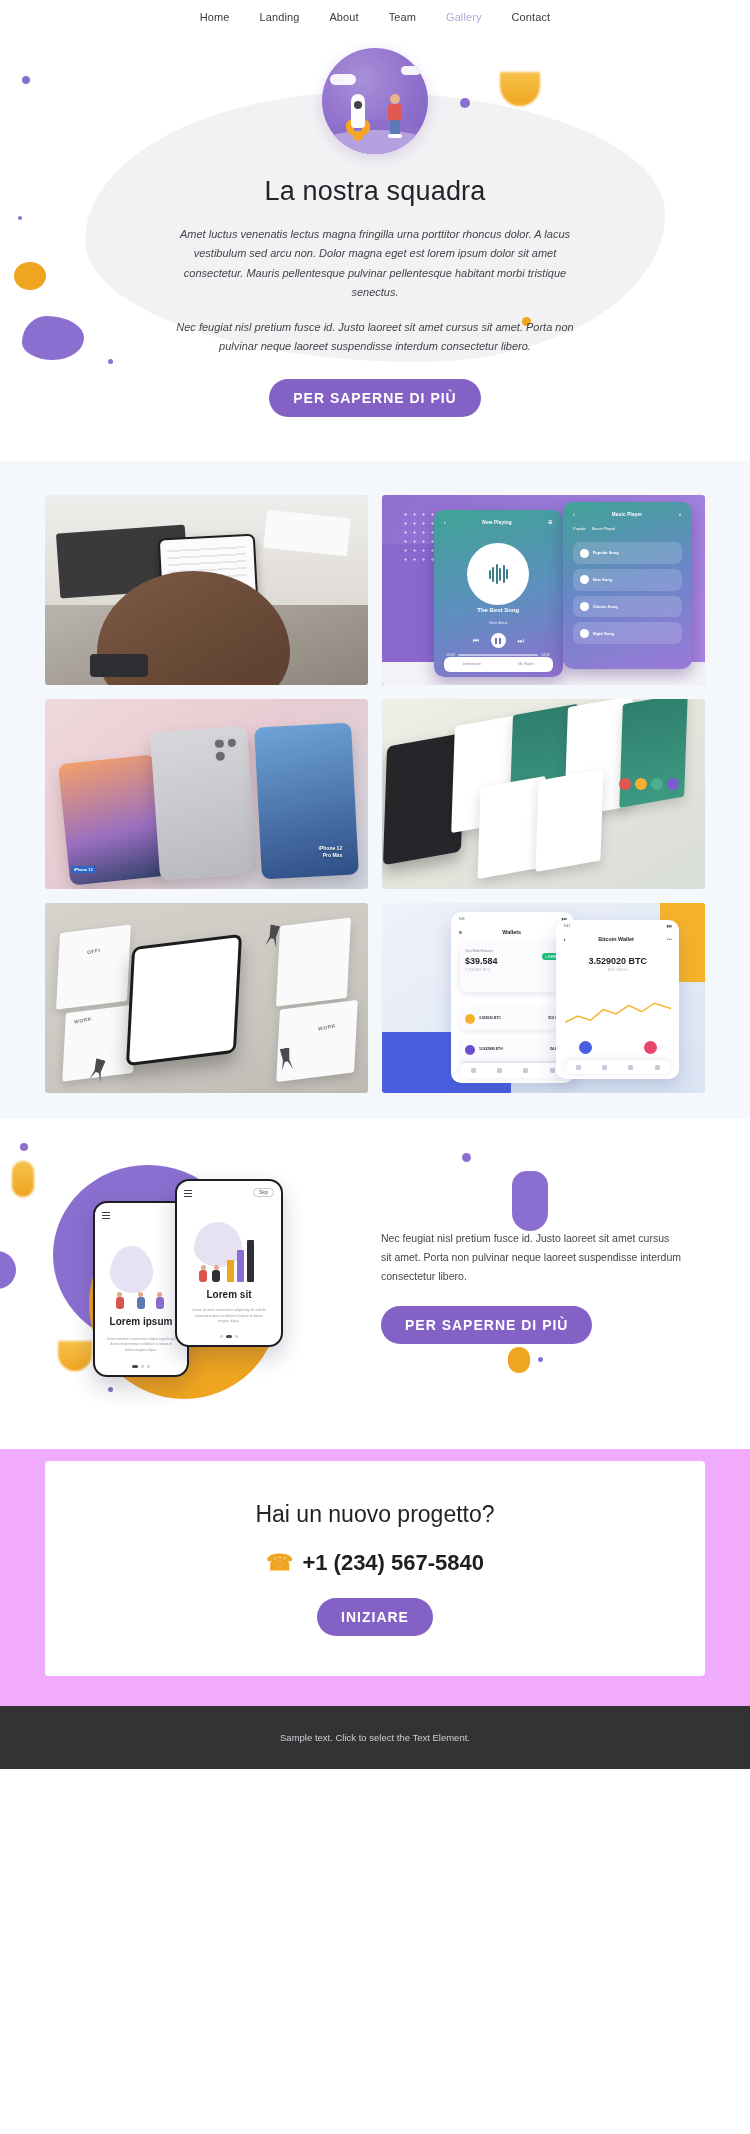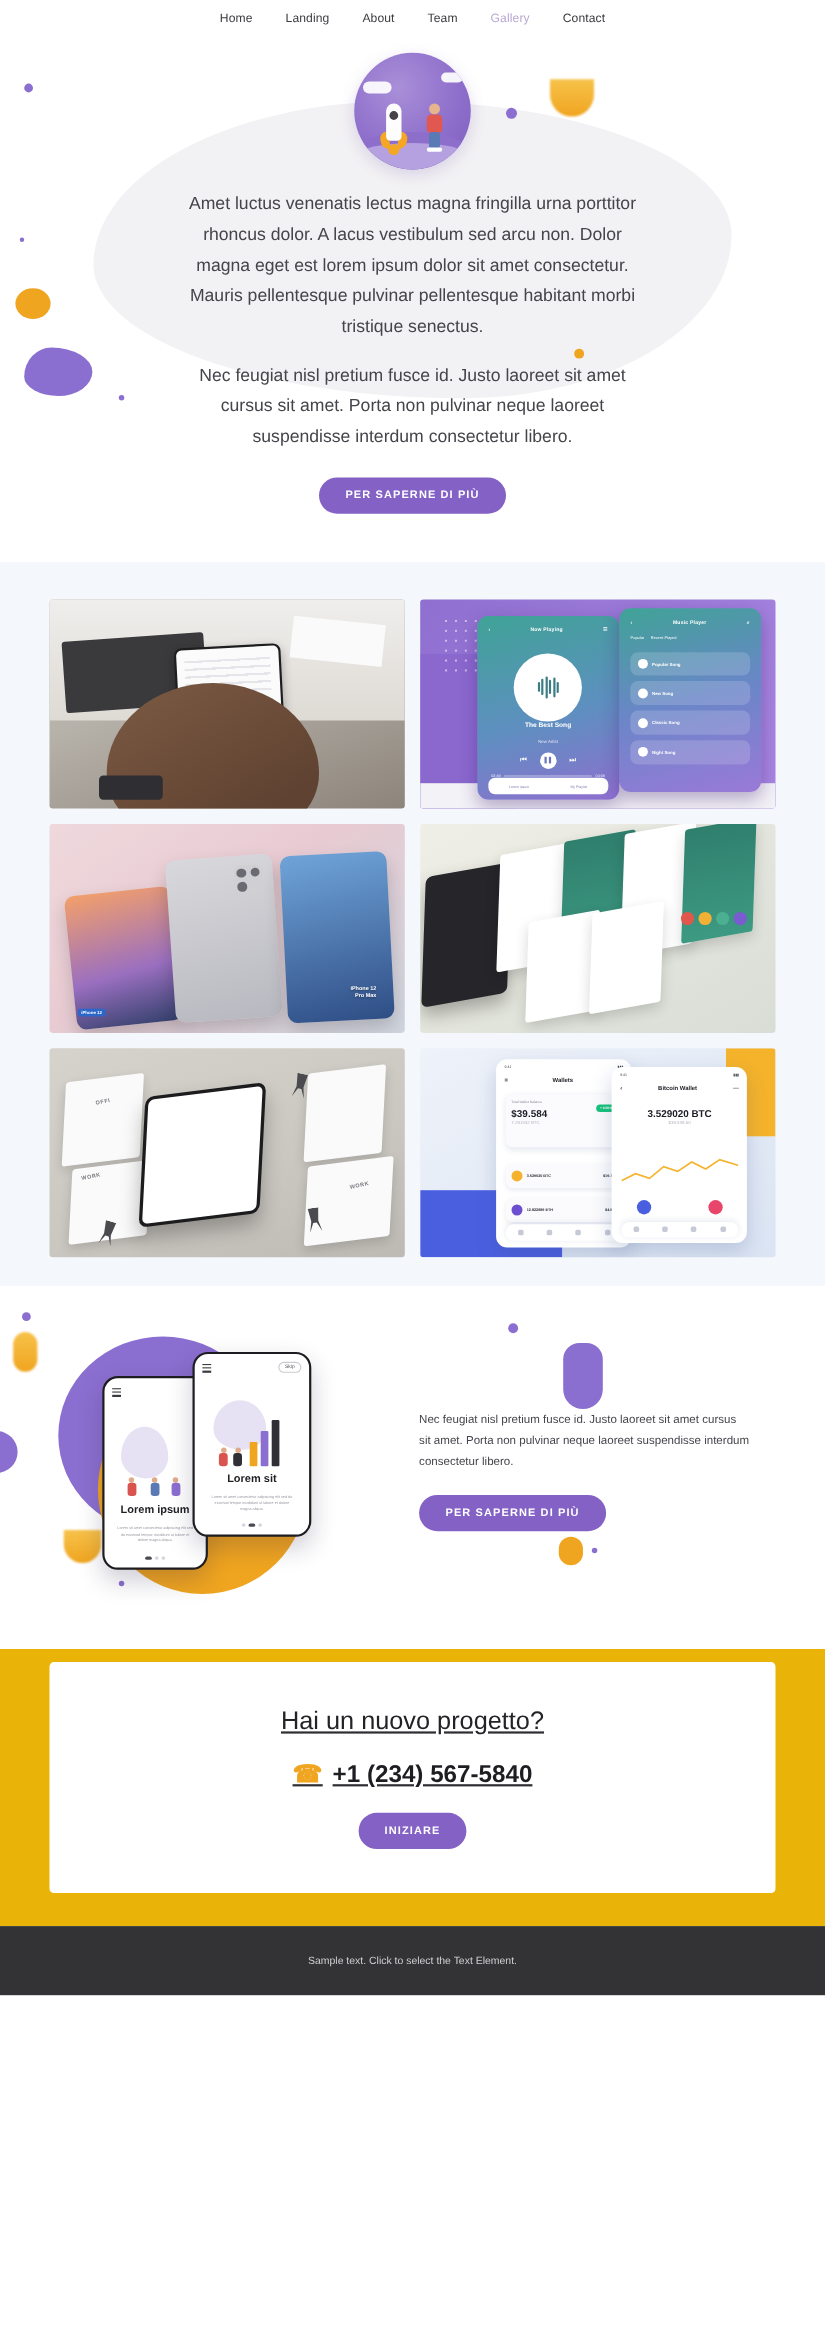--- a/index.html
+++ b/index.html
@@ -104,33 +104,34 @@
     font-size: 27px;
     font-weight: 400;
     letter-spacing: .2px;
     margin-top: 22px;
     color: #242428;
   }
   .hero-p {
     width: 420px;
     margin: 18px auto 0;
     text-align: center;
-    font-size: 16px;
+    font-size: 11px;
     line-height: 1.75;
     color: #44444a;
+    font-style: italic;
   }
   .hero-p.second { margin-top: 16px; }
 
   .btn {
     display: inline-block;
     border: none;
     border-radius: 20px;
     background: #8461c4;
     color: #ffffff;
-    font-size: 10px;
+    font-size: 14px;
     font-weight: bold;
     letter-spacing: 1px;
     padding: 11px 24px;
     cursor: pointer;
     font-family: "Liberation Sans", sans-serif;
   }
   .btn-wrap { text-align: center; margin-top: 22px; }
 
   
   .deco { position: absolute; z-index: 1; pointer-events: none; }
@@ -476,21 +477,21 @@
     letter-spacing: .1px;
   }
   .mk-body {
     margin-top: 14px; font-size: 10.5px; line-height: 1.78; color:#45454c;
     max-width: 300px;
   }
   .mk-btn-wrap { margin-top: 20px; }
 
   
   .cta-section {
-    background:#eab308; padding: 12px 0 30px; text-decoration: underline;
+    background:#f0abfc; padding: 12px 0 30px;
   }
   .cta-card {
     width: 660px; margin: 0 auto; background:#ffffff;
     border-radius: 4px; padding: 40px 20px 40px; text-align:center;
   }
   .cta-title { font-size:23px; font-weight:400; color:#232327; }
   .cta-sub { font-size:10px; color:#4a4a52; margin-top:12px; }
   .cta-phone {
     margin-top: 22px; font-size:22px; font-weight:bold; color:#1e1e22;
     display:flex; align-items:center; justify-content:center; gap:9px;
@@ -543,20 +544,21 @@
         <span class="rocket-tip"></span>
       </div>
       <div class="person">
         <span class="p-head"></span>
         <span class="p-body"></span>
         <span class="p-legs"></span>
         <span class="p-shoe"></span>
       </div>
     </div>
 
+    <h1 class="hero-title">La nostra squadra</h1>
     <p class="hero-p">Amet luctus venenatis lectus magna fringilla urna porttitor rhoncus dolor. A lacus vestibulum sed arcu non. Dolor magna eget est lorem ipsum dolor sit amet consectetur. Mauris pellentesque pulvinar pellentesque habitant morbi tristique senectus.</p>
     <p class="hero-p second">Nec feugiat nisl pretium fusce id. Justo laoreet sit amet cursus sit amet. Porta non pulvinar neque laoreet suspendisse interdum consectetur libero.</p>
     <div class="btn-wrap">
       <button class="btn">PER SAPERNE DI PIÙ</button>
     </div>
   </div>
 </section>
 
 <section class="gallery-section">
   <div class="gallery-grid">

